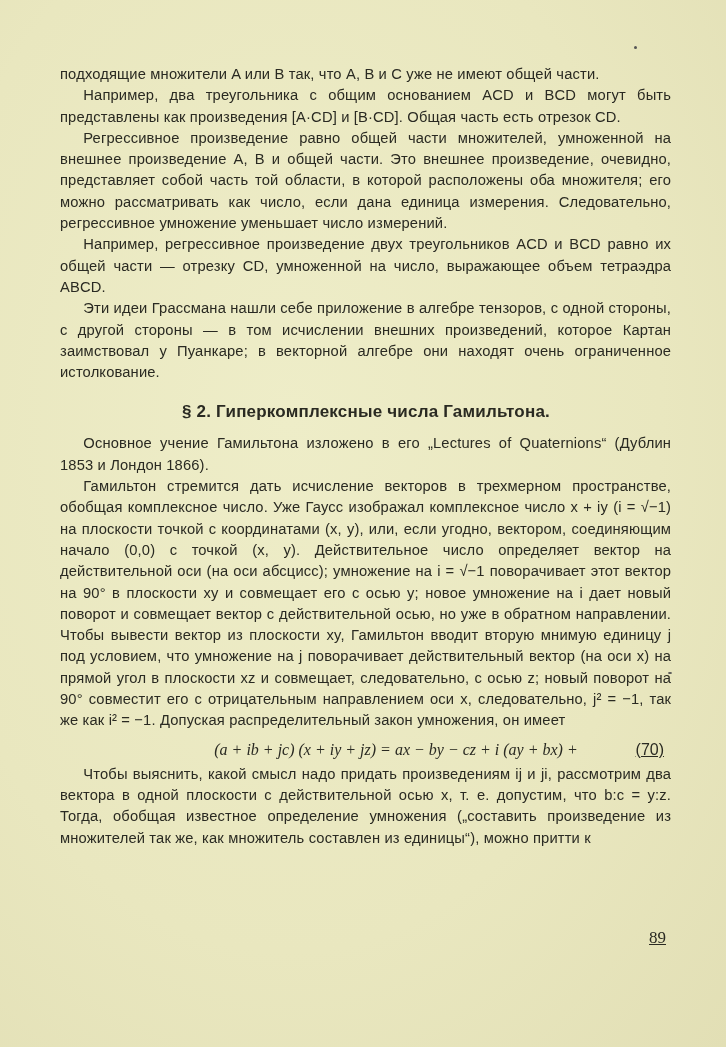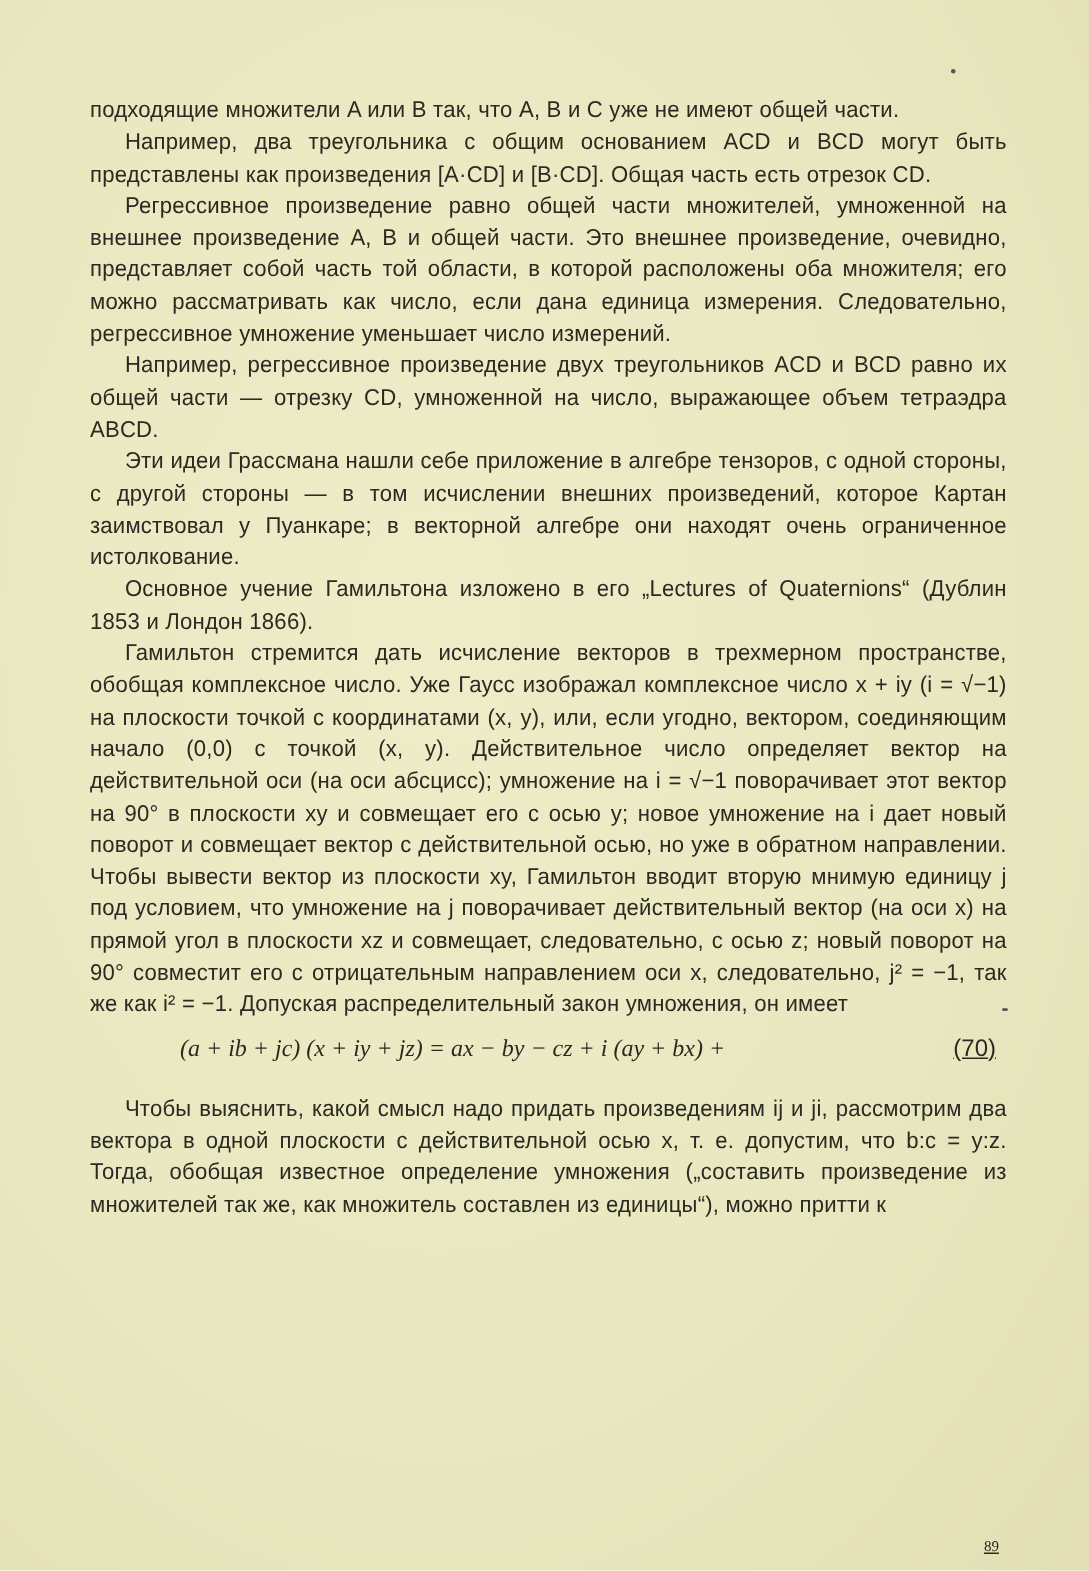--- a/index.html
+++ b/index.html
@@ -20,45 +20,46 @@
       transform: scaleX(0.97); transform-origin: left;
       width: 630px;
     }
     .para.indent { text-indent: 24px; }
     .heading {
       font-size: 17px; font-weight: bold; text-align: center;
       margin: 20px 0 10px 0; letter-spacing: 0.2px;
     }
     .formula {
       font-family: "Liberation Serif", serif; font-style: italic;
-      font-size: 16px; line-height: 22px; margin: 8px 0 18px 0; position: relative;
+      font-size: 16px; line-height: 22px; margin: 8px 0 2px 0; position: relative; text-align: center;
     }
     .formula .l1 { padding-left: 60px; }
     .formula .l2 { padding-left: 146px; }
     .formula .eqno { position: absolute; right: 8px; bottom: 0; font-style: normal; font-family: "Liberation Sans", sans-serif; text-decoration: underline; }
     .pagenum {
-      position: absolute; right: 60px; top: 1026px; font-size: 10px;
+      position: absolute; right: 60px; top: 928px; font-size: 17px;
       font-family: "Liberation Serif", serif;
       text-decoration: underline;
     }
     .speck { position: absolute; width: 3px; height: 3px; border-radius: 50%; background: #555; }
   </style>
 </head>
 <body>
 
 <div class="speck" style="left:634px; top:46px;"></div>
 <div class="speck" style="left:668px; top:672px; width:4px; height:2px;"></div>
 
 <div class="page">
   <p class="para">подходящие множители A или B так, что A, B и C уже не имеют общей части.</p>
   <p class="para indent">Например, два треугольника с общим основанием ACD и BCD могут быть представлены как произведения [A·CD] и [B·CD]. Общая часть есть отрезок CD.</p>
   <p class="para indent">Регрессивное произведение равно общей части множителей, умноженной на внешнее произведение A, B и общей части. Это внешнее произведение, очевидно, представляет собой часть той области, в которой расположены оба множителя; его можно рассматривать как число, если дана единица измерения. Следовательно, регрессивное умножение уменьшает число измерений.</p>
   <p class="para indent">Например, регрессивное произведение двух треугольников ACD и BCD равно их общей части — отрезку CD, умноженной на число, выражающее объем тетраэдра ABCD.</p>
   <p class="para indent">Эти идеи Грассмана нашли себе приложение в алгебре тензоров, с одной стороны, с другой стороны — в том исчислении внешних произведений, которое Картан заимствовал у Пуанкаре; в векторной алгебре они находят очень ограниченное истолкование.</p>
 
+  <div class="heading">§ 2. Гиперкомплексные числа Гамильтона.</div>
 
   <p class="para indent">Основное учение Гамильтона изложено в его „Lectures of Quaternions“ (Дублин 1853 и Лондон 1866).</p>
   <p class="para indent">Гамильтон стремится дать исчисление векторов в трехмерном пространстве, обобщая комплексное число. Уже Гаусс изображал комплексное число x + iy (i = √−1) на плоскости точкой с координатами (x, y), или, если угодно, вектором, соединяющим начало (0,0) с точкой (x, y). Действительное число определяет вектор на действительной оси (на оси абсцисс); умножение на i = √−1 поворачивает этот вектор на 90° в плоскости xy и совмещает его с осью y; новое умножение на i дает новый поворот и совмещает вектор с действительной осью, но уже в обратном направлении. Чтобы вывести вектор из плоскости xy, Гамильтон вводит вторую мнимую единицу j под условием, что умножение на j поворачивает действительный вектор (на оси x) на прямой угол в плоскости xz и совмещает, следовательно, с осью z; новый поворот на 90° совместит его с отрицательным направлением оси x, следовательно, j² = −1, так же как i² = −1. Допуская распределительный закон умножения, он имеет</p>
 
   <div class="formula">
     <div class="l1">(a + ib + jc) (x + iy + jz) = ax − by − cz + i (ay + bx) +</div>
     <span class="eqno">(70)</span>
   </div>
 
   <p class="para indent">Чтобы выяснить, какой смысл надо придать произведениям ij и ji, рассмотрим два вектора в одной плоскости с действительной осью x, т. е. допустим, что b:c = y:z. Тогда, обобщая известное определение умножения („составить произведение из множителей так же, как множитель составлен из единицы“), можно притти к</p>

